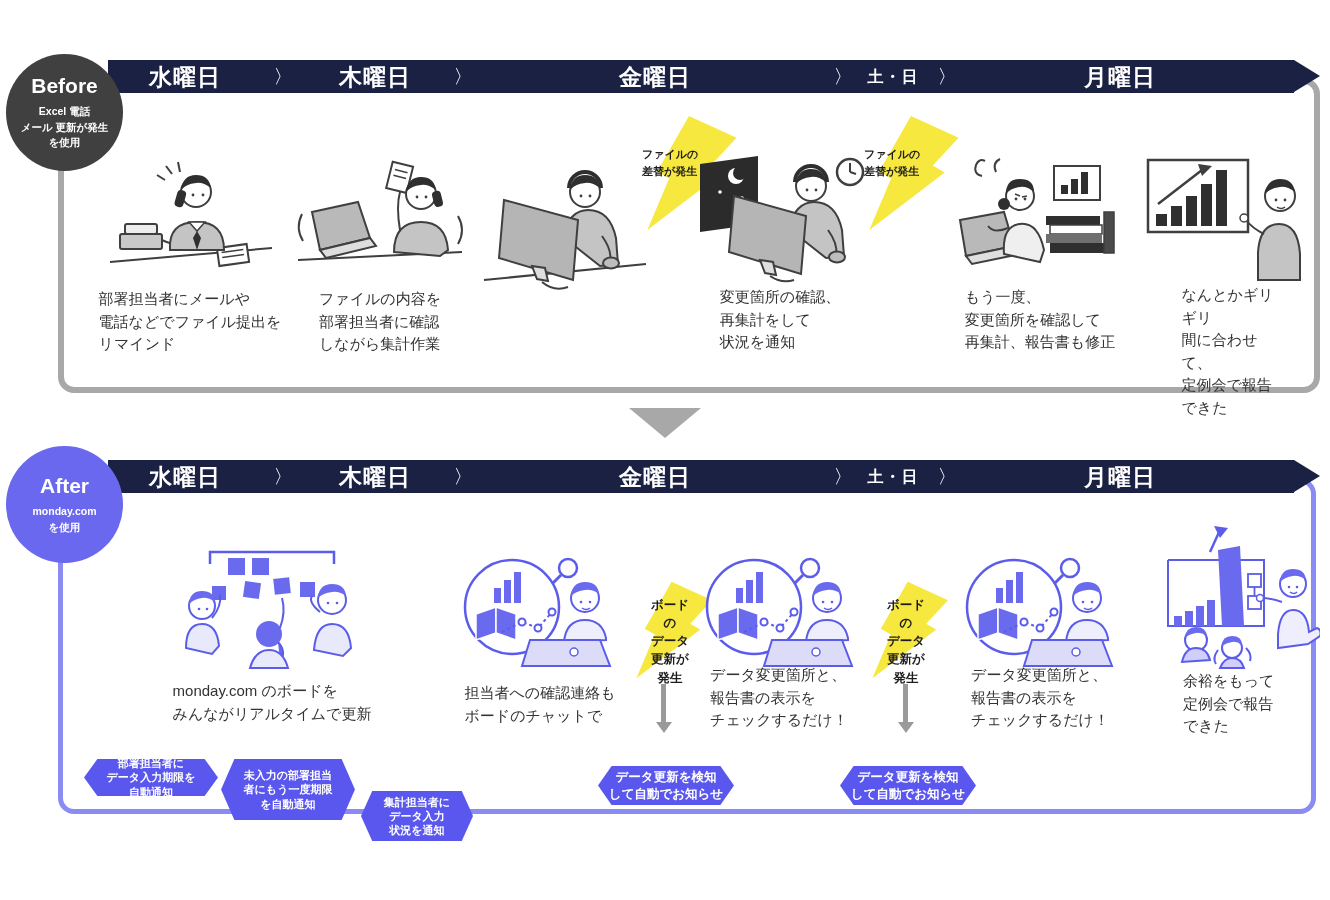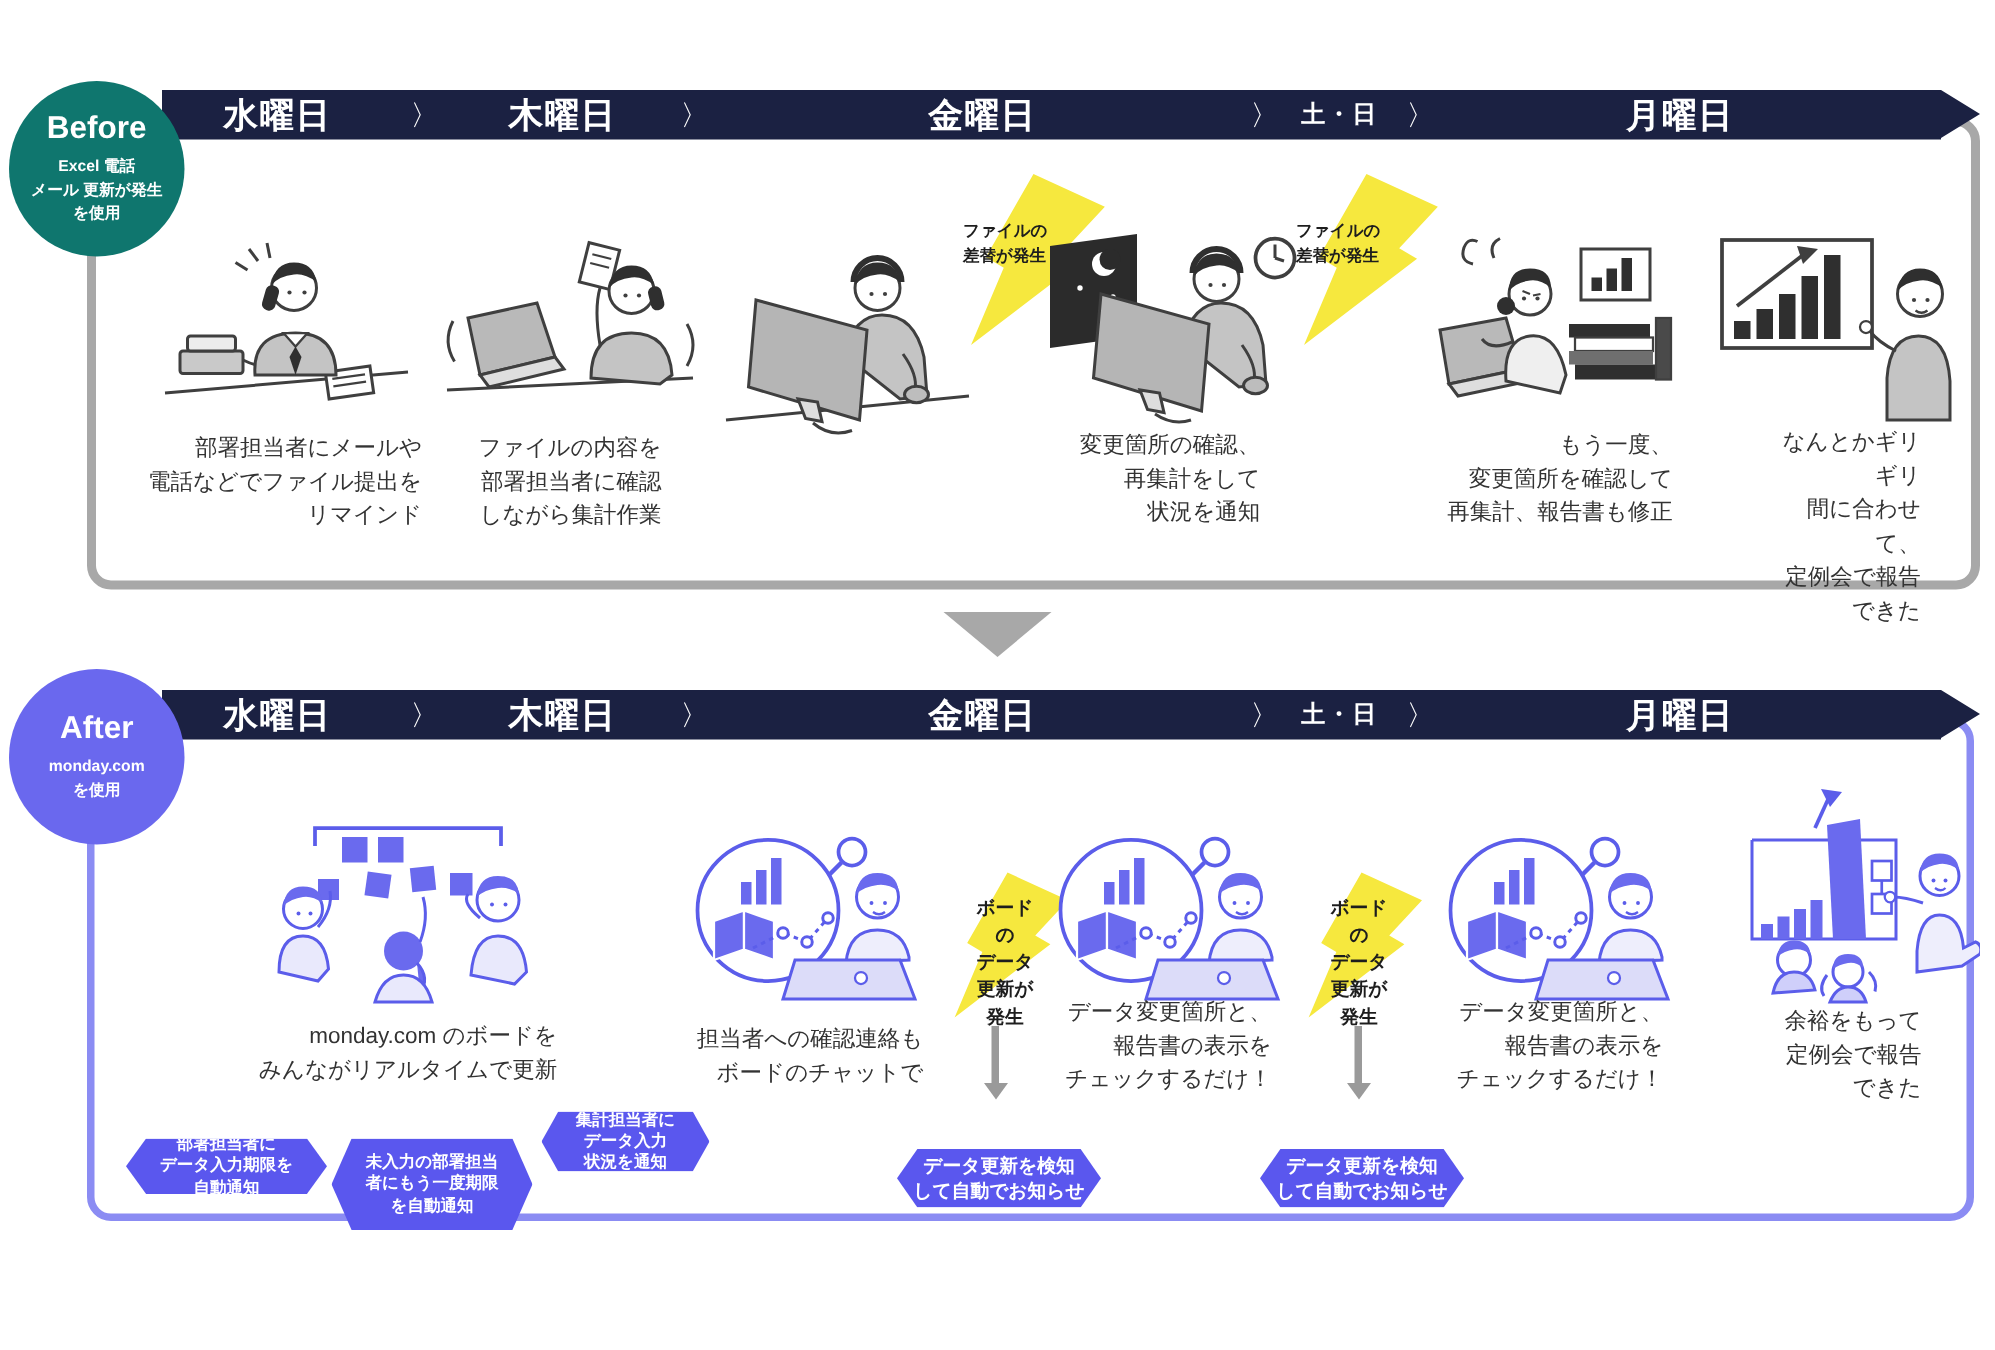--- a/index.html
+++ b/index.html
@@ -11,25 +11,25 @@
   .timeline-bar{position:absolute;left:108px;width:1186px;height:33px;background:#1b2142;}
   #before-bar{top:60px;} #after-bar{top:460px;}
   .timeline-bar::after{content:"";position:absolute;left:100%;top:0;width:0;height:0;
      border-top:16.5px solid transparent;border-bottom:16.5px solid transparent;border-left:26px solid #1b2142;}
   .day{position:absolute;top:50%;transform:translate(-50%,-50%);color:#fff;font-weight:bold;
        font-size:23px;white-space:nowrap;letter-spacing:1px;}
   .day-small{font-size:16px;}
   .chev{position:absolute;top:50%;transform:translate(-50%,-50%);color:#fff;font-weight:400;font-size:19px;}
   .badge-circle{position:absolute;left:6px;width:117px;height:117px;border-radius:50%;z-index:5;
        display:flex;flex-direction:column;align-items:center;justify-content:center;color:#fff;text-align:center;}
-  #before-badge{top:54px;background:#0f766e;}
+  #before-badge{top:54px;background:#404040;}
   #after-badge{top:446px;background:#6a68ee;}
   .badge-title{font-size:21px;font-weight:bold;margin-bottom:6px;}
   .badge-sub{font-size:10.5px;line-height:1.5;white-space:pre-line;font-weight:bold;}
-  .cap{position:absolute;transform:translateX(-50%);white-space:pre-line;text-align:right;
+  .cap{position:absolute;transform:translateX(-50%);white-space:pre-line;text-align:left;
        font-size:15px;color:#333;line-height:1.5;font-weight:500;}
   .illus{position:absolute;}
   .bolt{position:absolute;}
   .bolt svg{position:absolute;left:0;top:0;}
   .bolt-text{position:absolute;white-space:pre-line;font-size:11px;color:#1d1d1d;font-weight:600;line-height:1.55;}
   .bolt-text.centered{left:50%;transform:translateX(-50%);text-align:center;font-size:12.5px;line-height:1.45;}
   .darrow{position:absolute;width:5px;height:38px;background:#9a9a9a;}
   .darrow::after{content:"";position:absolute;left:-5.5px;top:100%;width:0;height:0;
      border-left:8px solid transparent;border-right:8px solid transparent;border-top:11px solid #9a9a9a;}
   .hexbadge{position:absolute;background:#5a57ee;color:#fff;font-weight:bold;display:flex;align-items:center;
@@ -421,21 +421,21 @@
   </div>
   <div class="cap" style="left:1232px;top:670px">余裕をもって
 定例会で報告できた</div>
 
   <div class="hexbadge hex3" style="left:84px;top:759px;width:134px;height:37px">部署担当者に
 データ入力期限を
 自動通知</div>
   <div class="hexbadge hex3" style="left:221px;top:759px;width:134px;height:61px">未入力の部署担当
 者にもう一度期限
 を自動通知</div>
-  <div class="hexbadge hex3" style="left:361px;top:741px;width:112px;height:40px">集計担当者に
+  <div class="hexbadge hex3" style="left:361px;top:791px;width:112px;height:50px">集計担当者に
 データ入力
 状況を通知</div>
   <div class="hexbadge hex2" style="left:598px;top:766px;width:136px;height:39px">データ更新を検知
 して自動でお知らせ</div>
   <div class="hexbadge hex2" style="left:840px;top:766px;width:136px;height:39px">データ更新を検知
 して自動でお知らせ</div>
 
 </div>
 
 </body></html>

